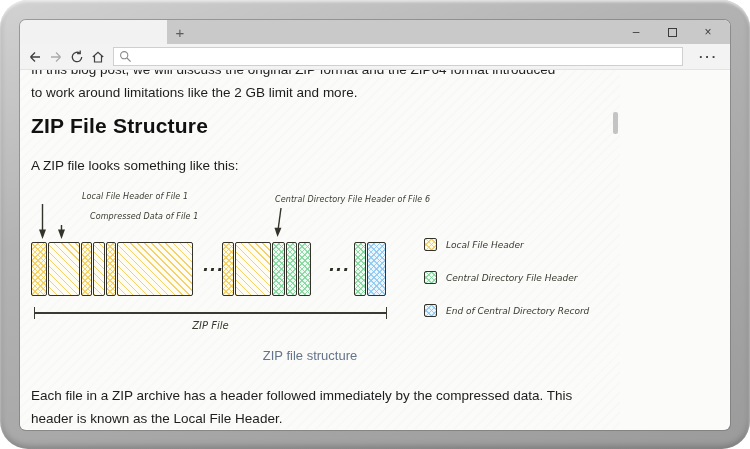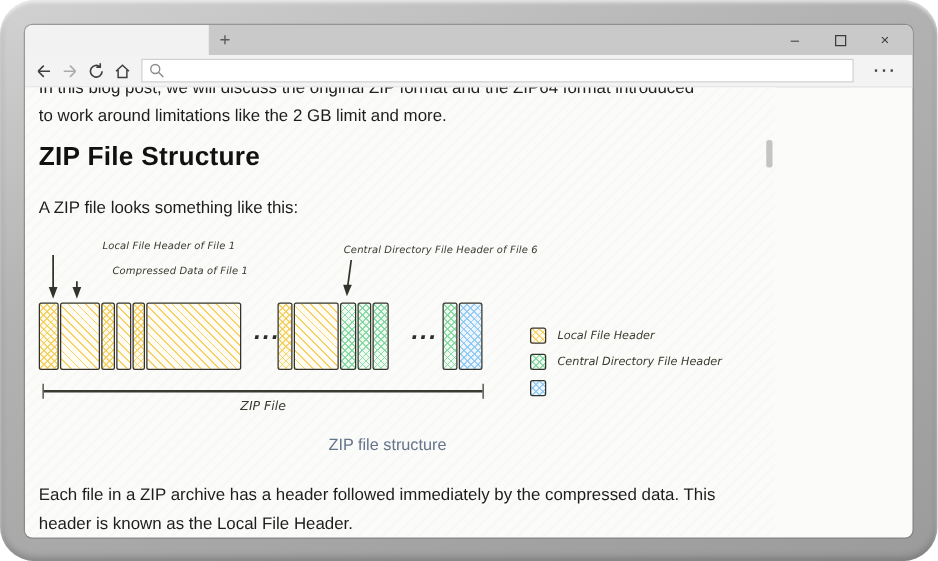--- a/index.html
+++ b/index.html
@@ -80,21 +80,21 @@
   .ell1 { left:183px; } .ell2 { left:309px; }
 
   
   .bracket { left:14px; top:237px; width:353px; height:12px;
              border-left:1.5px solid #3a3a33; border-right:1.5px solid #3a3a33; }
   .bracket::after { content:""; position:absolute; left:0; right:0; top:5px; height:1.5px; background:#3a3a33; }
   .ziplabel { left:14px; top:250px; width:353px; text-align:center; font-size:10px; }
   .caption { left:0; top:278px; width:580px; text-align:center; font-size:13px; color:#64748b; }
 
   
-  .legend { left:404px; top:168px; display:flex; flex-direction:column; gap:8px;margin-top:24px; }
+  .legend { left:404px; top:168px; display:flex; flex-direction:column; gap:20px; }
   .legend-row { display:flex; align-items:center; gap:9px; height:13px; }
   .legend-swatch { width:13px; height:13px; border:1.5px solid #33322b; border-radius:2px; flex:0 0 auto; }
   .legend-label { font-size:9px; }
 
   .scrollthumb { right:2px; top:42px; width:5px; height:22px; background:#c4c4c4; border-radius:2px; }
 </style>
 </head>
 <body>
 
 <div class="stage">
@@ -198,20 +198,21 @@
           <div class="legend-row">
             <span class="legend-swatch y-cross"></span>
             <span class="legend-label hand">Local File Header</span>
           </div>
           <div class="legend-row">
             <span class="legend-swatch g-cross"></span>
             <span class="legend-label hand">Central Directory File Header</span>
           </div>
           <div class="legend-row">
             <span class="legend-swatch b-cross"></span>
+            <span class="legend-label hand">End of Central Directory Record</span>
           </div>
         </div>
 
       <div class="abs caption">ZIP file structure</div>
 
       <div class="abs para body1">Each file in a ZIP archive has a header followed immediately by the compressed data. This</div>
       <div class="abs para body2">header is known as the Local File Header.</div>
 
       <div class="abs scrollthumb"></div>
     </div>

